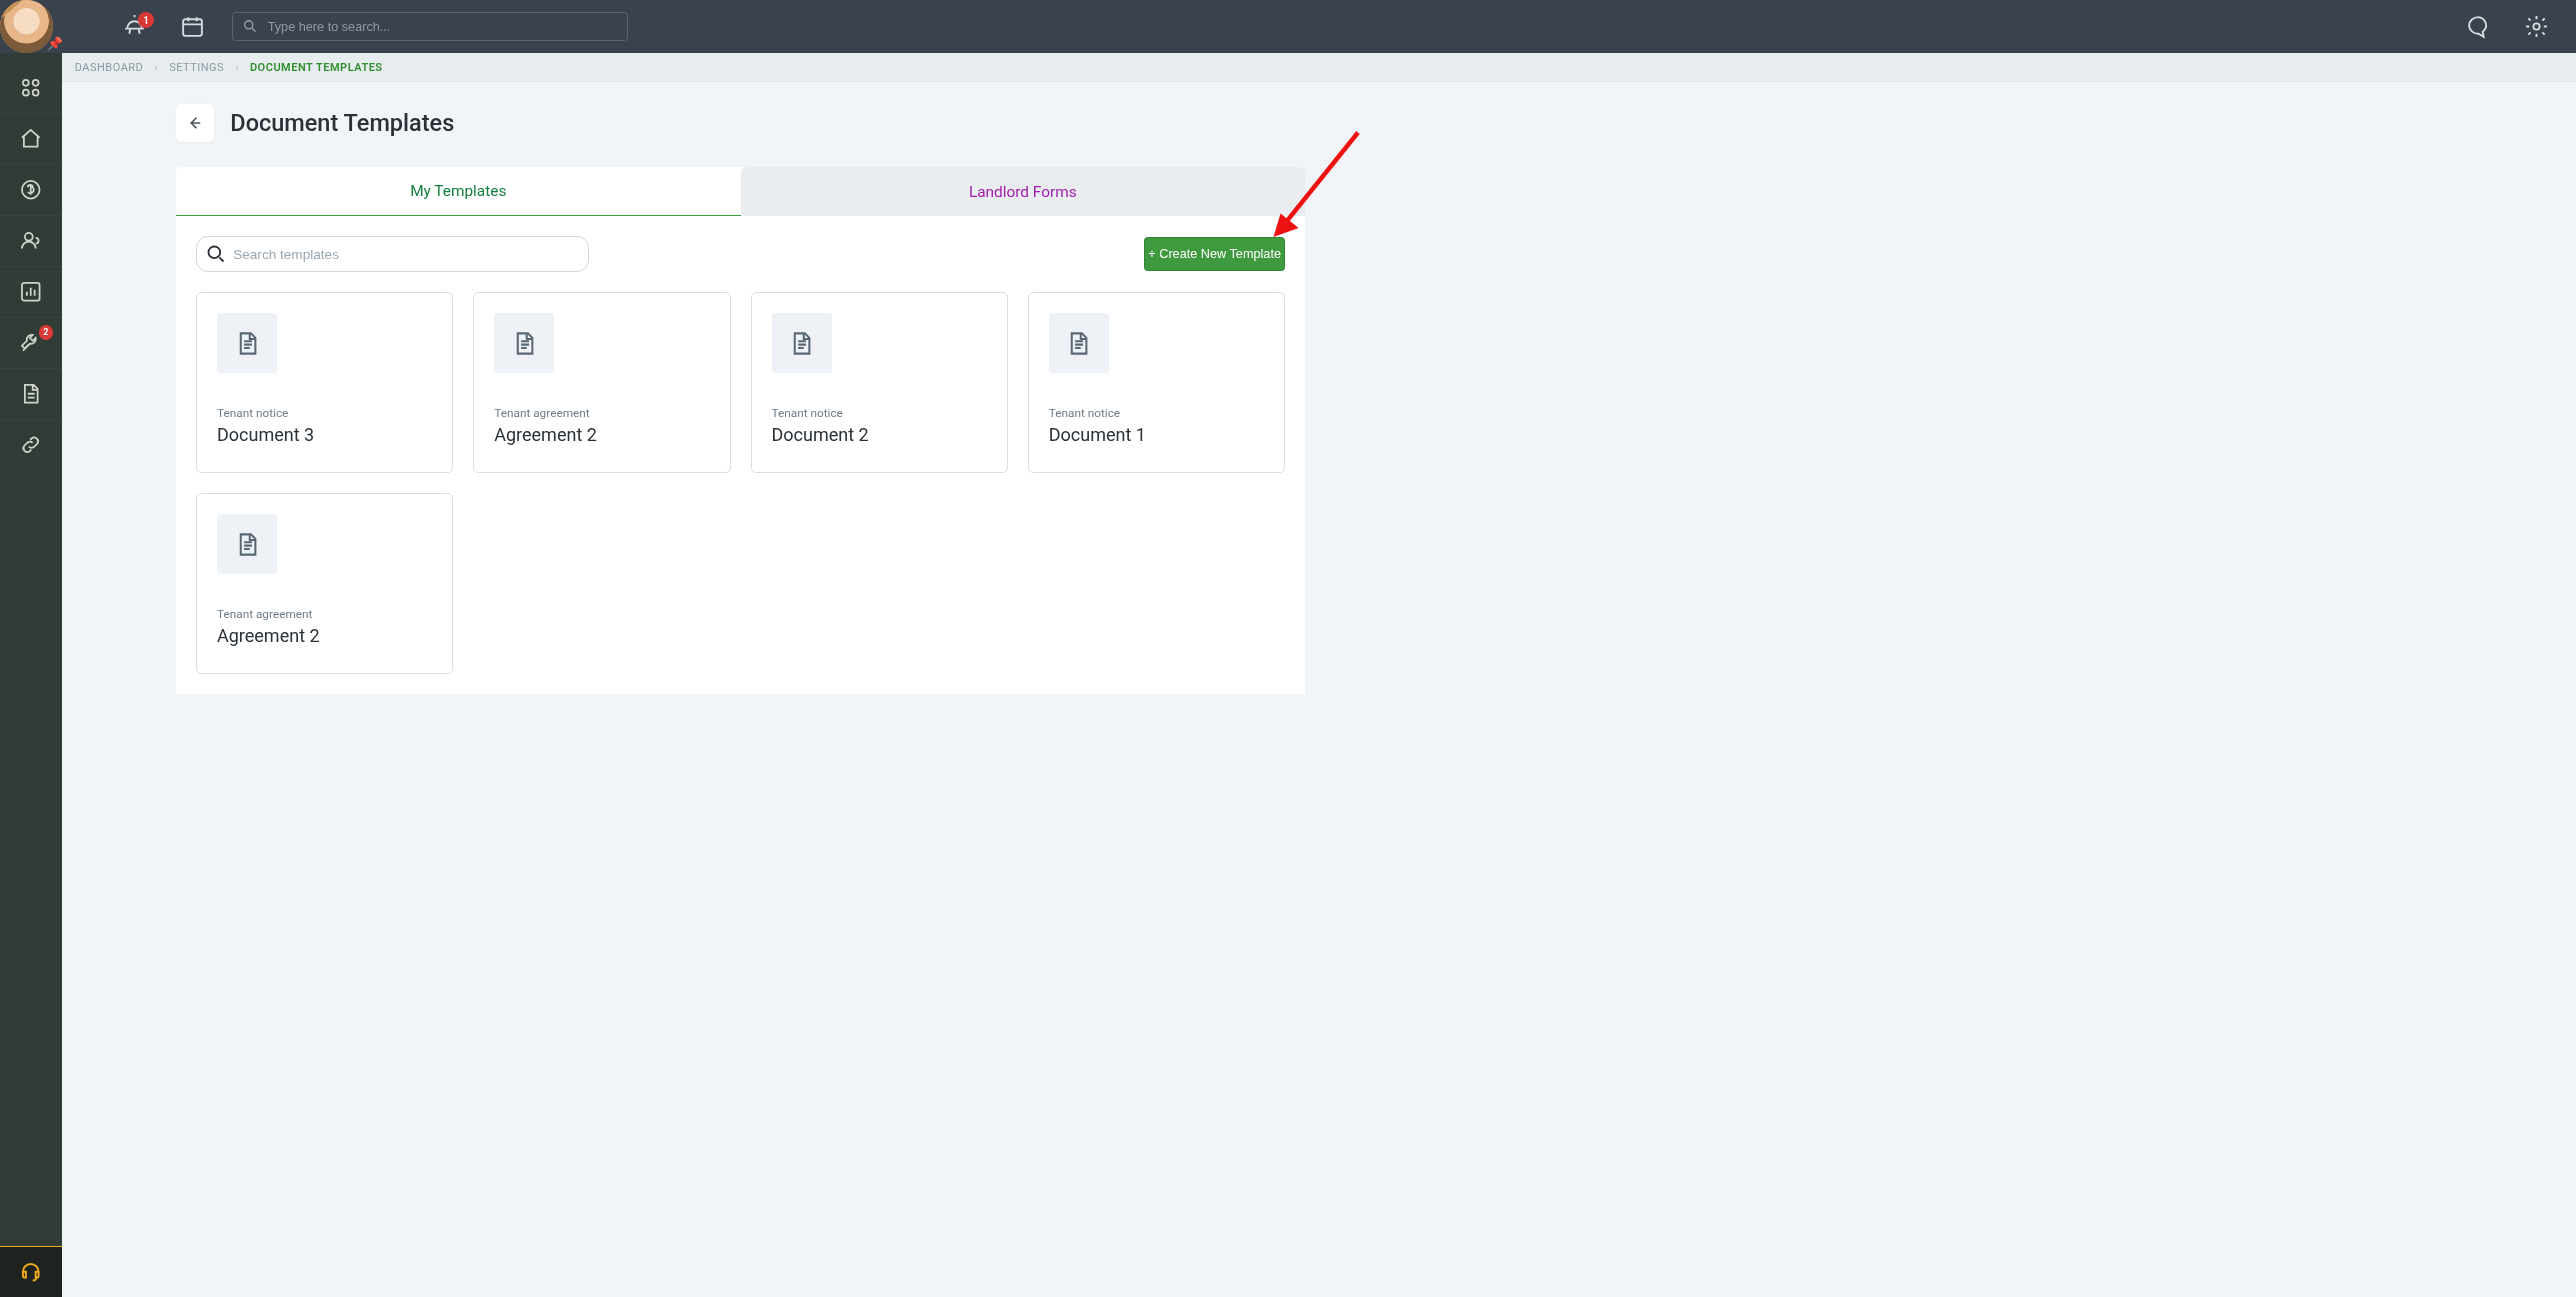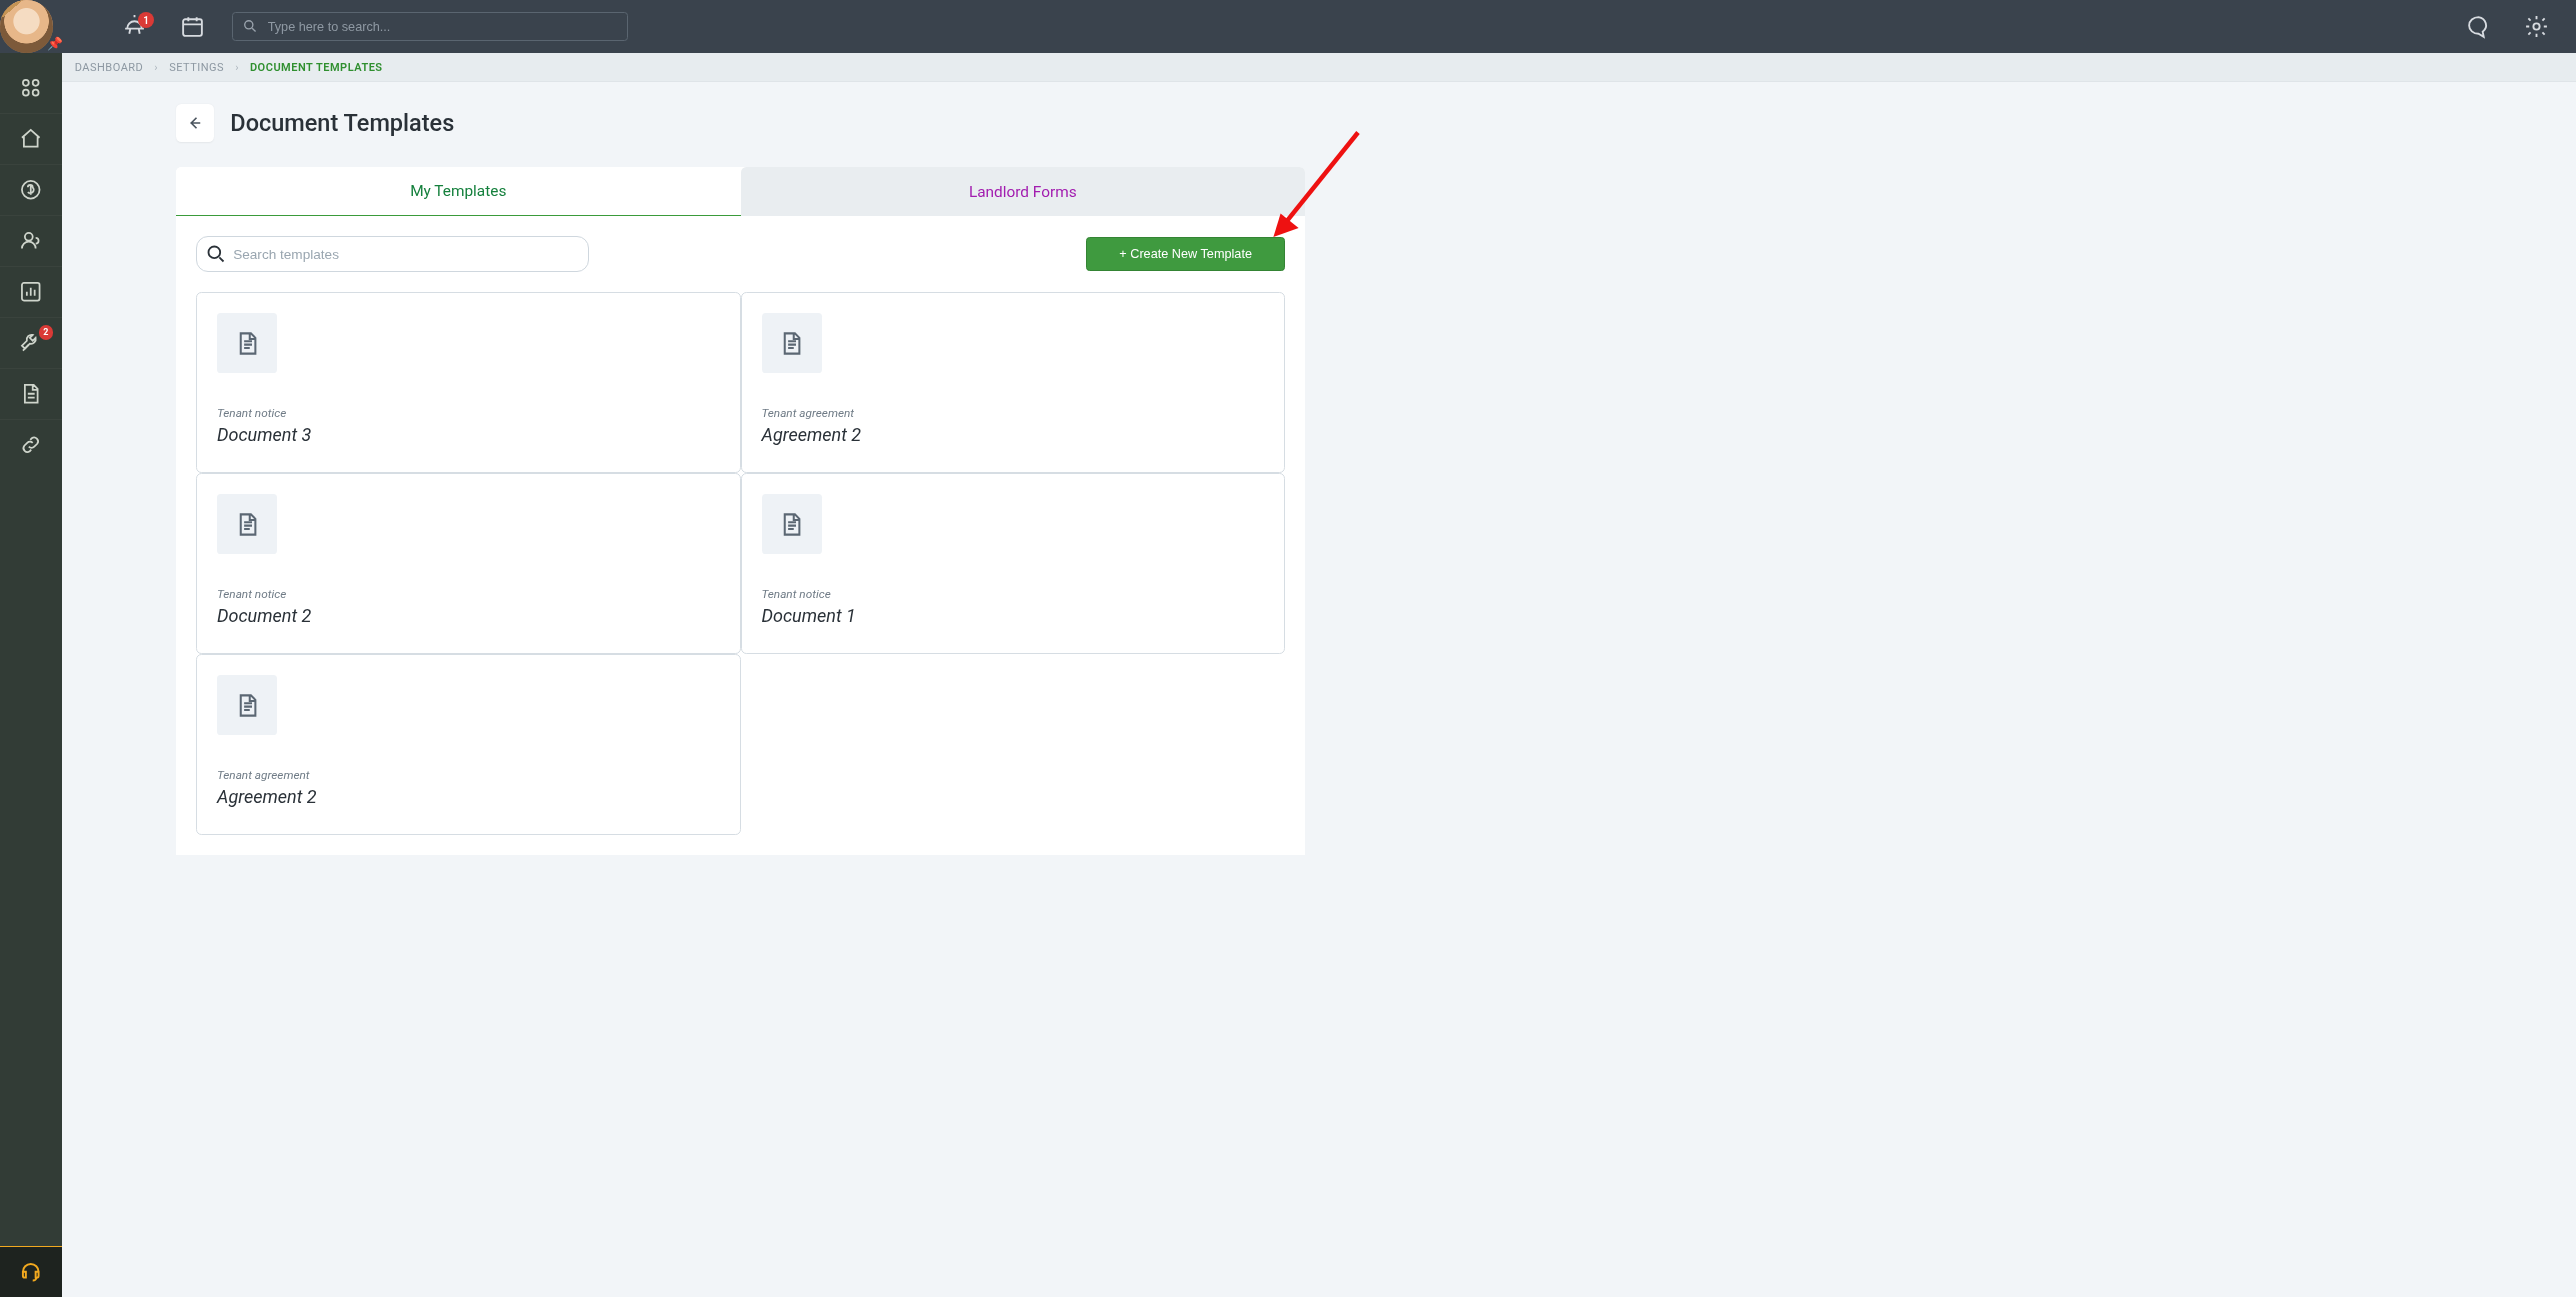--- a/index.html
+++ b/index.html
@@ -142,31 +142,31 @@
 .tpl-search {
   width: 393px; height: 36px; border: 0.9px solid #cfd7de; border-radius: 12px;
   display: flex; align-items: center; padding: 0 9px;
 }
 .tpl-search svg { width: 20px; height: 20px; stroke: #2a3138; stroke-width: 2.2; fill: none; margin-right: 7.2px; }
 .tpl-search input {
   flex: 1; border: 0; outline: 0; font-size: 13.6px; color: #4a545e;
 }
 .tpl-search input::placeholder { color: #9aa6b0; }
 .create-btn {
-  height: 34px; padding: 0 32px; border-radius: 3.6px;
+  height: 34px; padding: 0 3px; border-radius: 3.6px;
   background: #3f9a3f; color: #fff; border: 0.9px solid #348434;
   font-size: 12.7px; font-weight: 500; cursor: pointer;
   display: flex; align-items: center;
 }
 
 .grid {
   background: #fff;
   padding: 20px; display: grid;
-  grid-template-columns: repeat(2, 1fr);
-  font-style: italic;
+  grid-template-columns: repeat(4, 1fr);
+  gap: 20px;
 }
 .card {
   border: 0.9px solid #d6dde3; border-radius: 5.4px;
   padding: 20px; min-height: 181px; cursor: pointer;
   display: flex; flex-direction: column;
 }
 .card .thumb {
   width: 60px; height: 60px; border-radius: 3.6px; background: #eef2f6;
   display: flex; align-items: center; justify-content: center; margin-bottom: 33px;
 }

